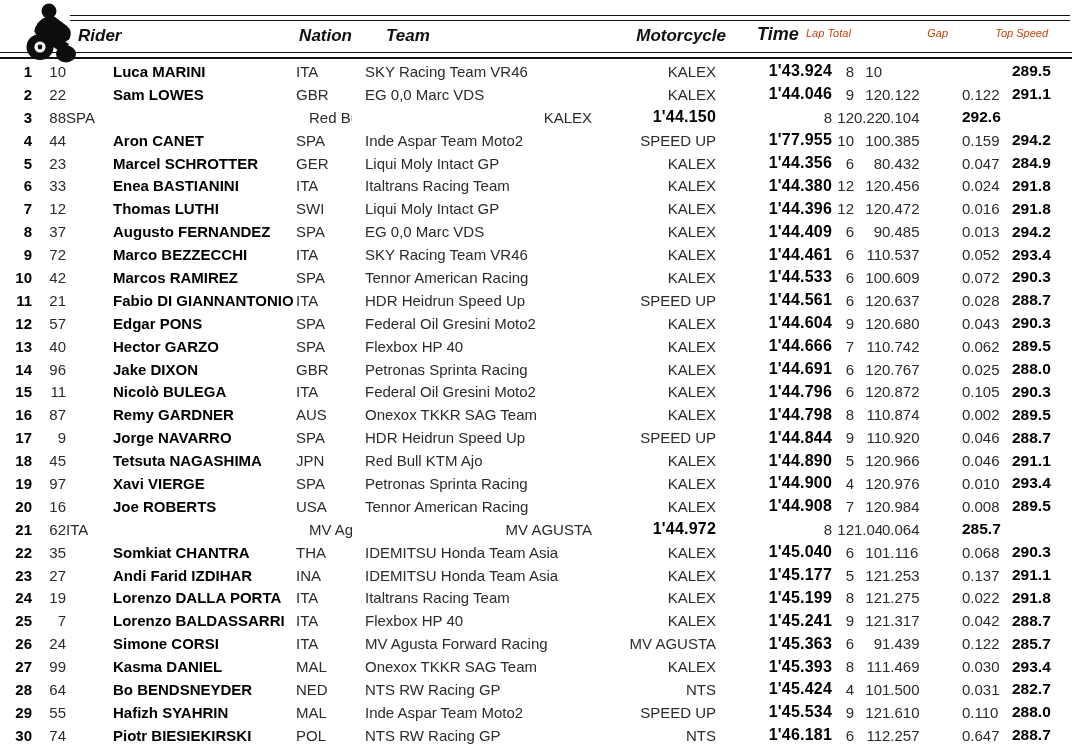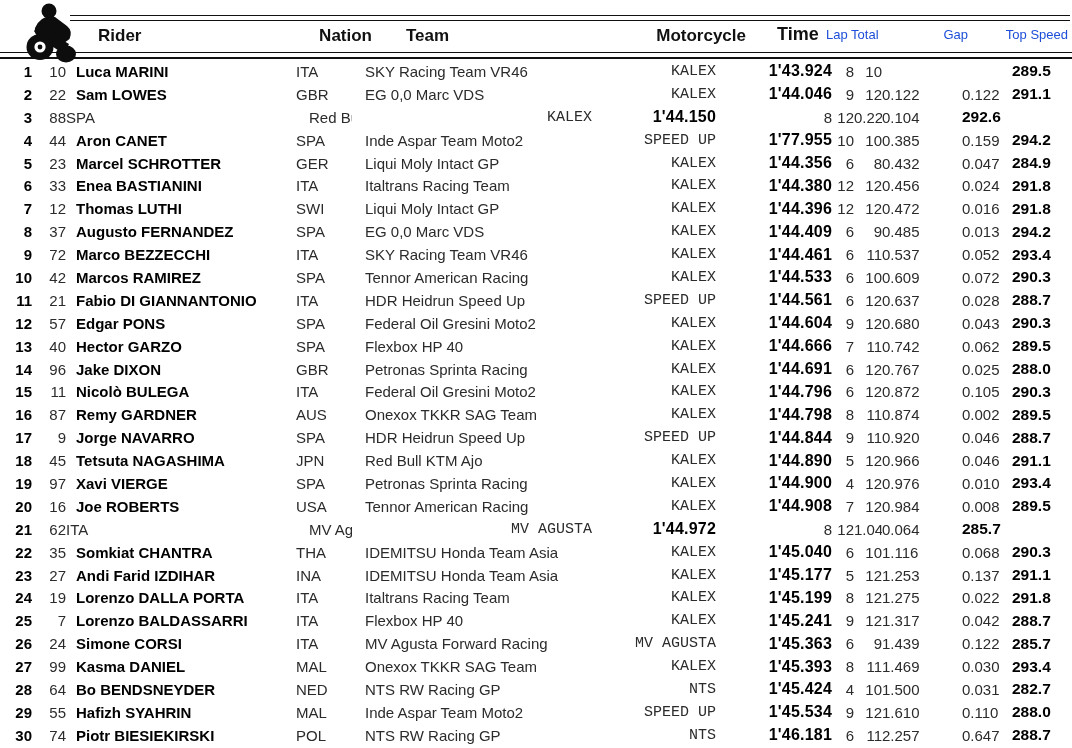--- a/index.html
+++ b/index.html
@@ -4,42 +4,42 @@
 <style>
   html,body{margin:0;padding:0;background:#fff;}
   body{width:1072px;height:748px;font-family:"Liberation Sans","DejaVu Sans",sans-serif;position:relative;overflow:hidden;}
   .sheet{position:absolute;inset:0;background:#fff;}
 
   
   .hdr{position:absolute;top:0;left:0;width:1072px;height:60px;}
   .rule-top{position:absolute;top:15px;left:70px;right:2px;height:4px;border-top:1.6px solid #111;border-bottom:1.6px solid #111;}
   .rule-bottom{position:absolute;top:52px;left:0;right:0;height:4px;border-top:1.6px solid #111;border-bottom:2px solid #111;}
   .bike-icon{position:absolute;left:22px;top:1px;width:58px;height:62px;z-index:3;}
-  .hlabel{position:absolute;top:26px;font-weight:bold;font-size:17px;color:#111;white-space:nowrap;margin-left:20px;}
-  .hlabel.light{font-weight:normal;font-size:13px;color:#1d4ed8;}
+  .hlabel{position:absolute;top:26px;font-style:italic;font-weight:bold;font-size:17px;color:#111;white-space:nowrap;}
+  .hlabel.light{font-weight:normal;font-size:11px;color:#c2410c;}
   .h-rider{left:78px;}
   .h-nation{left:290px;width:62px;text-align:right;}
   .h-team{left:386px;}
   .h-moto{left:560px;width:166px;text-align:right;}
   .h-time{left:757px;top:24px;font-size:18px;}
   .h-laptotal{left:806px;top:27px;}
   .h-gap{left:880px;width:68px;text-align:right;top:27px;}
   .h-speed{left:960px;width:88px;text-align:right;top:27px;}
 
   
   .tbody{position:absolute;top:60px;left:0;width:1072px;}
   .row{display:grid;grid-template-columns:32px 34px 230px 56px 240px 124px 116px 22px 28px 80px 50px 54px;height:22.9px;align-items:center;}
   .c{font-size:15px;color:#2b2b2b;white-space:nowrap;overflow:hidden;}
   .bold{font-weight:bold;color:#000;}
   .pos{text-align:right;font-size:15px;}
   .num{text-align:right;}
-  .name{padding-left:10px;}
+  .name{padding-left:10px;margin-left:37px;}
   .nation{text-align:left;}
   .team{padding-left:13px;}
-  .moto{text-align:right;font-family:Liberation Mono, monospace;}
+  .moto{text-align:right;}
   .time{text-align:right;font-size:16px;letter-spacing:.2px;}
   .lap,.total{text-align:right;}
   .gap,.diff{text-align:left;}
   .speed{font-size:15.5px;}
 </style>
 </head>
 <body>
 
 <div class="sheet">
 

